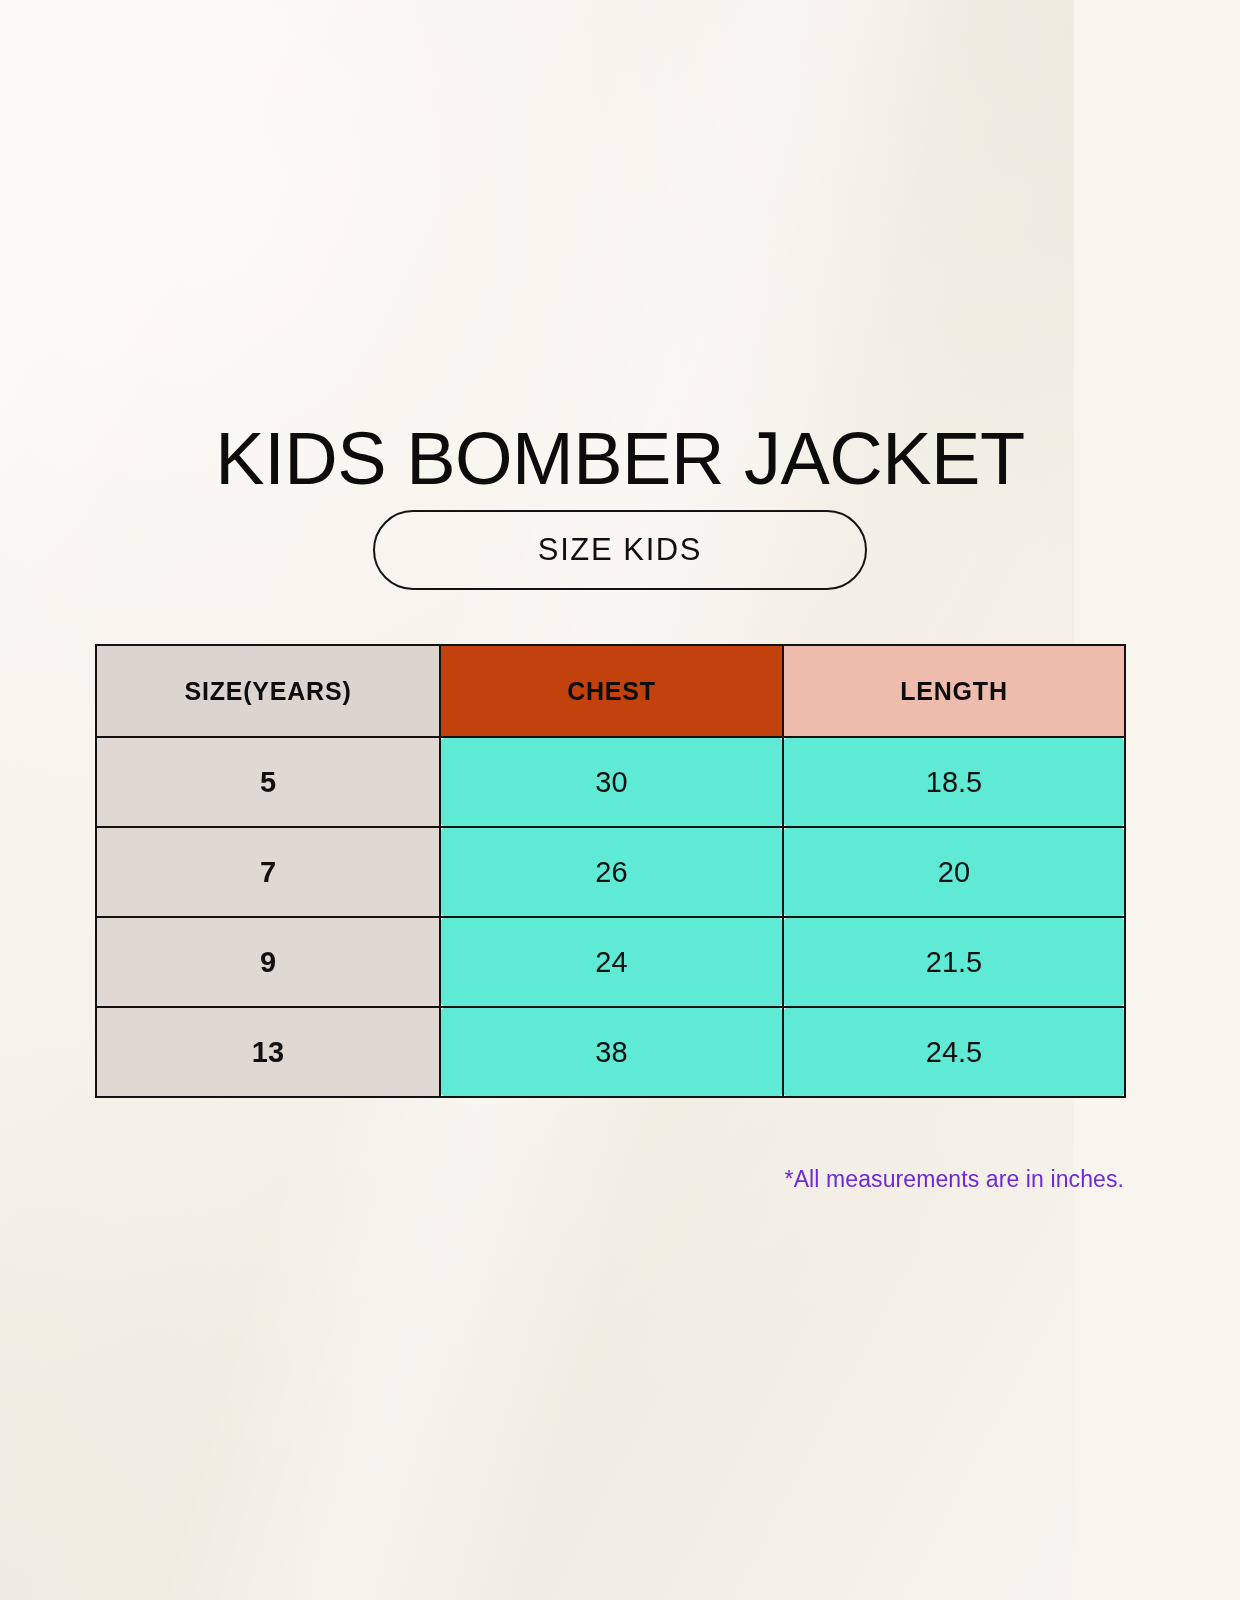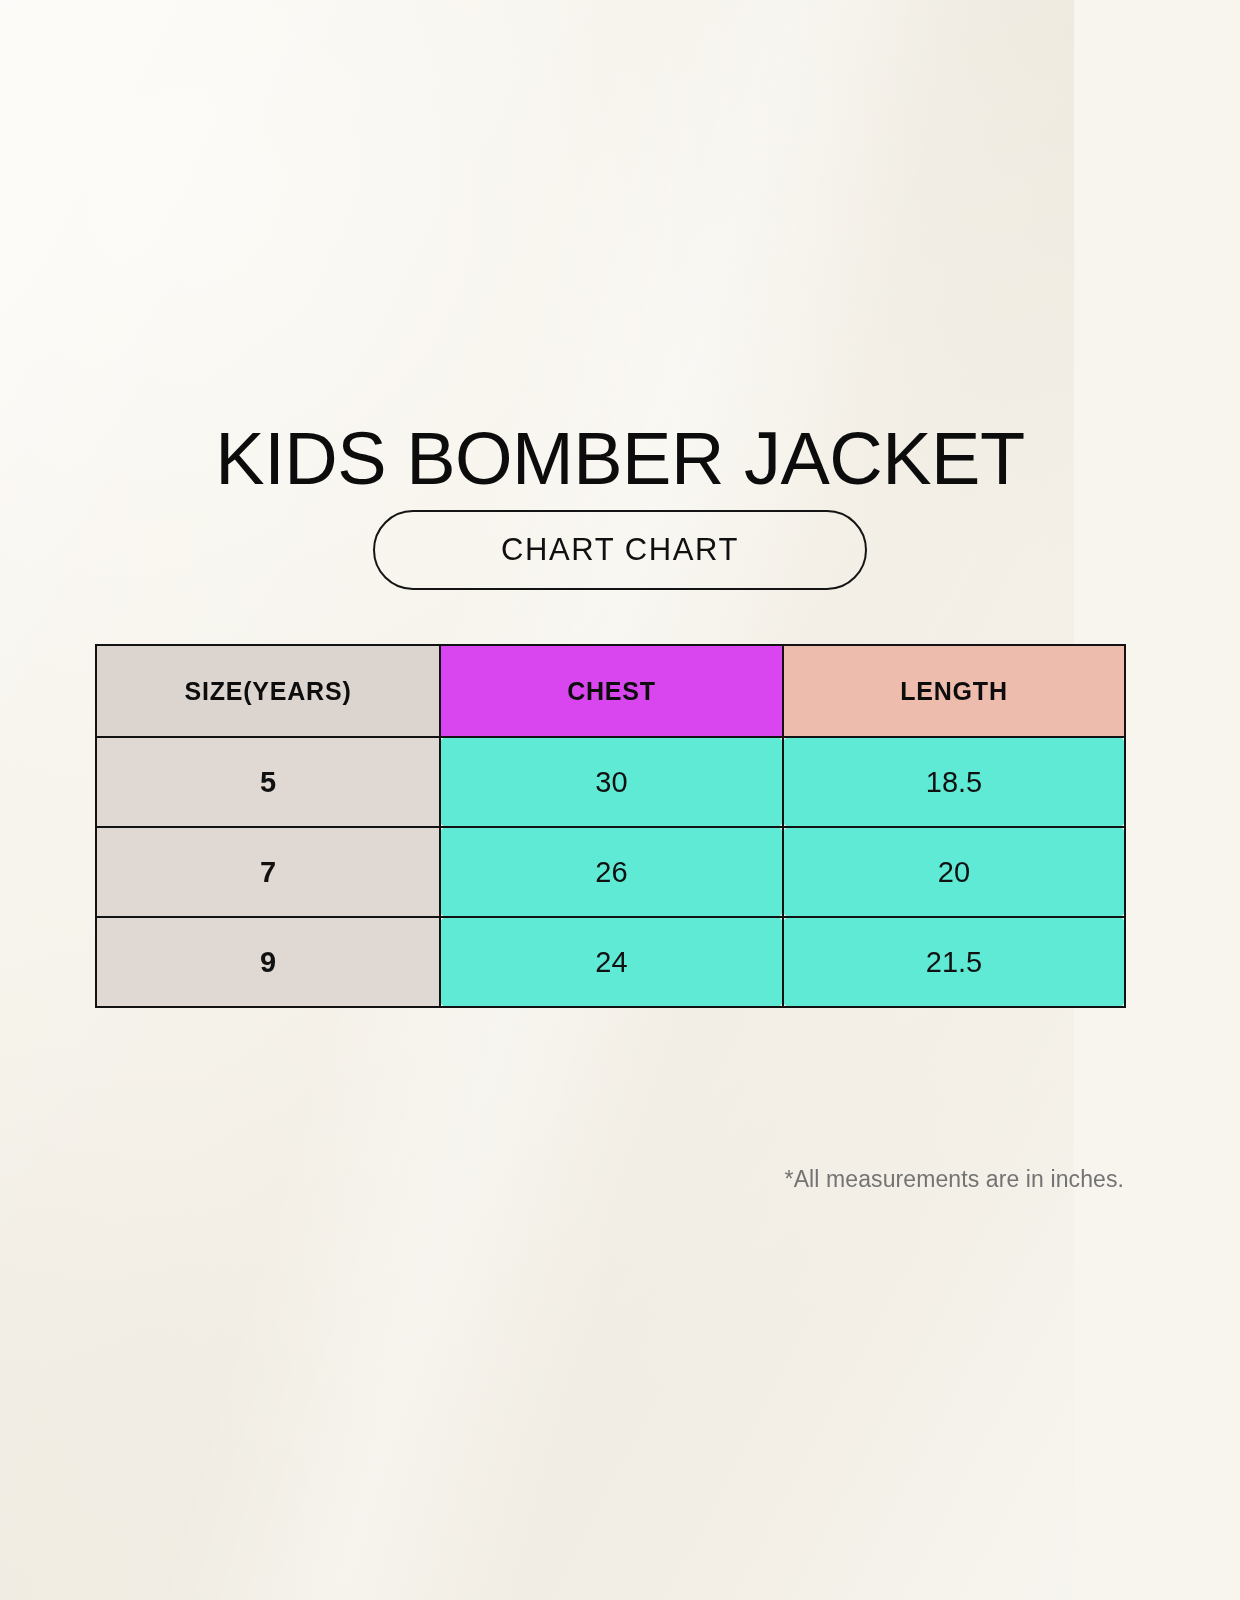--- a/index.html
+++ b/index.html
@@ -109,21 +109,21 @@
   col.c-length { width: 342px; }
 
   thead th {
     height: 90px;
     font-size: 25px;
     font-weight: 700;
     letter-spacing: 0.8px;
     color: #0d0d0d;
   }
   th.h-size   { background: #dbd4cf; }
-  th.h-chest  { background: #d946ef; }
+  th.h-chest  { background: #c2410c; }
   th.h-length { background: #eebcad; margin-left: 36px; }
 
   tbody td {
     height: 88px;
     font-size: 29px;
     color: #111111;
   }
   td.v-size {
     background: #dfd8d3;
     font-weight: 700;
@@ -135,36 +135,36 @@
   }
 
   
   .footnote {
     position: absolute;
     top: 1166px;
     left: 95px;
     width: 1029px;
     text-align: right;
     font-size: 23px;
-    color: #737373;
+    color: #6d28d9;
     letter-spacing: 0.1px;
   }
 </style>
 </head>
 <body>
 
 <div class="page">
   <div class="bg-base"></div>
   <div class="bg-corner"></div>
   <div class="bg-sheen"></div>
 
   <h1 class="title">KIDS BOMBER JACKET</h1>
 
   <div class="badge-wrap">
-    <div class="badge">CHART CHART</div>
+    <div class="badge">SIZE KIDS</div>
   </div>
 
   <table class="table">
     <colgroup>
       <col class="c-size">
       <col class="c-chest">
       <col class="c-length">
     </colgroup>
     <thead>
       <tr>
@@ -182,17 +182,22 @@
       <tr>
         <td class="v-size">7</td>
         <td class="v-chest">26</td>
         <td class="v-length">20</td>
       </tr>
       <tr>
         <td class="v-size">9</td>
         <td class="v-chest">24</td>
         <td class="v-length">21.5</td>
       </tr>
+      <tr>
+        <td class="v-size">13</td>
+        <td class="v-chest">38</td>
+        <td class="v-length">24.5</td>
+      </tr>
     </tbody>
   </table>
 
   <div class="footnote">*All measurements are in inches.</div>
 </div>
 
 </body></html>

